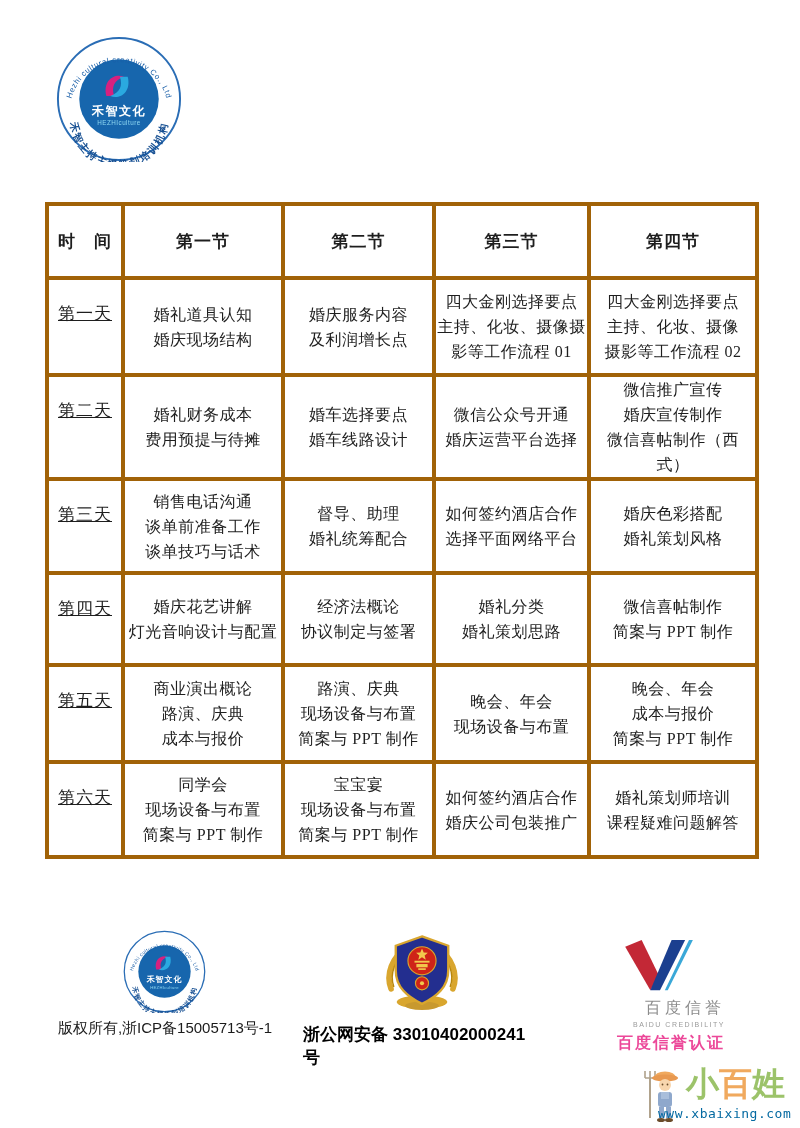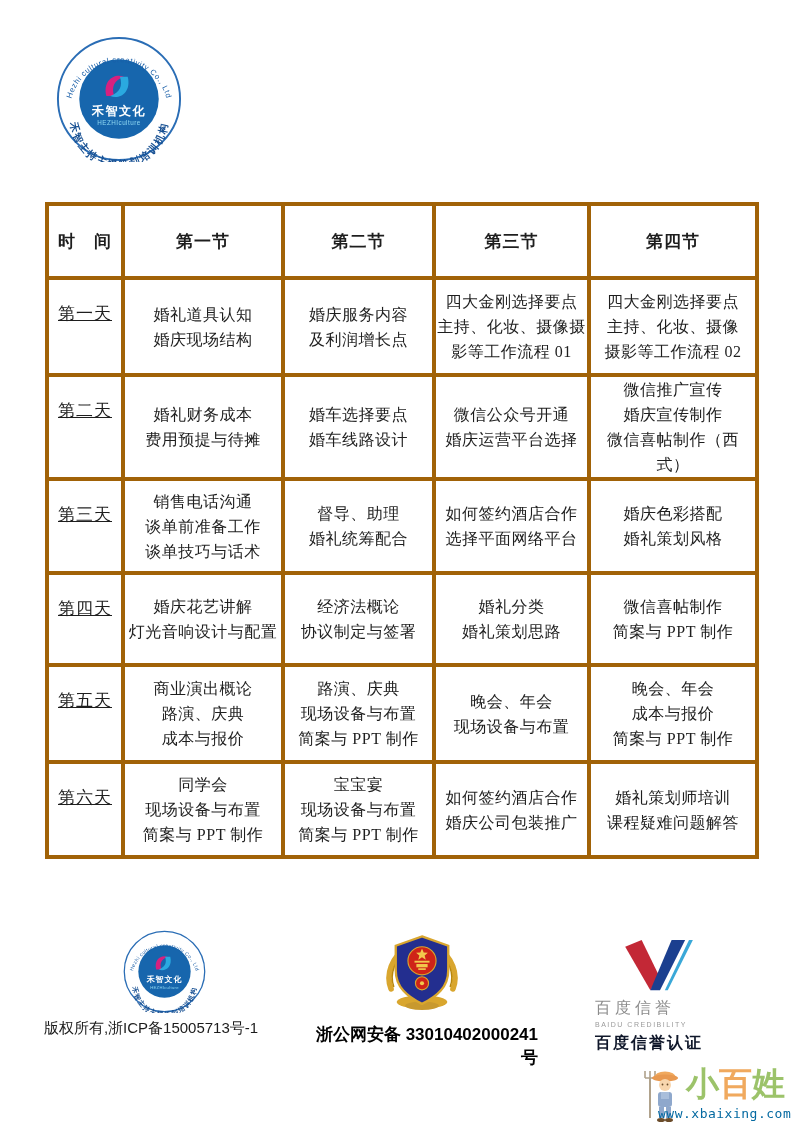--- a/index.html
+++ b/index.html
@@ -32,34 +32,34 @@
   }
   #course-table td.cell{
     vertical-align:middle;text-align:center;font-size:16px;line-height:25px;
     white-space:pre-line;letter-spacing:0.5px;
   }
   tr.r1{height:97px}tr.r2{height:98px}tr.r3{height:94px}
   tr.r4{height:92px}tr.r5{height:97px}tr.r6{height:95px}
   
   #logo-footer{position:absolute;left:123px;top:930px;width:83px;height:83px;}
   #copyright{
-    position:absolute;left:36px;top:1019px;width:230px;text-align:center;
+    position:absolute;left:50px;top:1019px;width:230px;text-align:center;
     font-family:"Liberation Sans","DejaVu Sans",sans-serif;font-size:15px;color:#1b1b1b;
   }
   #police-badge{position:absolute;left:377px;top:929px;width:90px;height:86px;}
   #police-no{
-    position:absolute;left:303px;top:1023px;width:235px;text-align:right;
+    position:absolute;left:303px;top:1023px;width:235px;text-align:left;
     font-family:"Liberation Sans","DejaVu Sans",sans-serif;font-weight:bold;font-size:17px;color:#000;
   }
-  #baidu-block{position:absolute;left:595px;top:938px;width:130px;text-align:left;
+  #baidu-block{position:absolute;left:595px;top:938px;width:130px;text-align:right;
     font-family:"Liberation Sans","DejaVu Sans",sans-serif;}
   #baidu-logo{display:block;margin:0 auto;}
   #baidu-cn{font-size:16px;color:#8c8c8c;letter-spacing:4px;margin-top:2px;}
   #baidu-en{font-size:7px;color:#9a9a9a;letter-spacing:1.5px;margin-top:2px;}
-  #baidu-cert{font-size:16px;color:#0f172a;font-weight:bold;letter-spacing:2px;margin-top:5px;}
+  #baidu-cert{font-size:16px;color:#ec4899;font-weight:bold;letter-spacing:2px;margin-top:5px;}
   
   #watermark{position:absolute;left:642px;top:1066px;width:158px;height:60px;
     font-family:"Liberation Sans","DejaVu Sans",sans-serif;}
   #wm-farmer{position:absolute;left:0;top:2px;}
   #wm-name{position:absolute;left:44px;top:0;font-size:33px;font-weight:bold;line-height:1.1;white-space:nowrap;text-align:center;}
   .wm-green{color:#9cc36a;}
   .wm-orange{color:#f0a95e;}
   #wm-url{position:absolute;left:16px;top:40px;font-size:13px;letter-spacing:0.5px;color:#0369a1;
     font-family:"DejaVu Sans Mono","Liberation Mono",monospace;}
   svg{display:block;}

